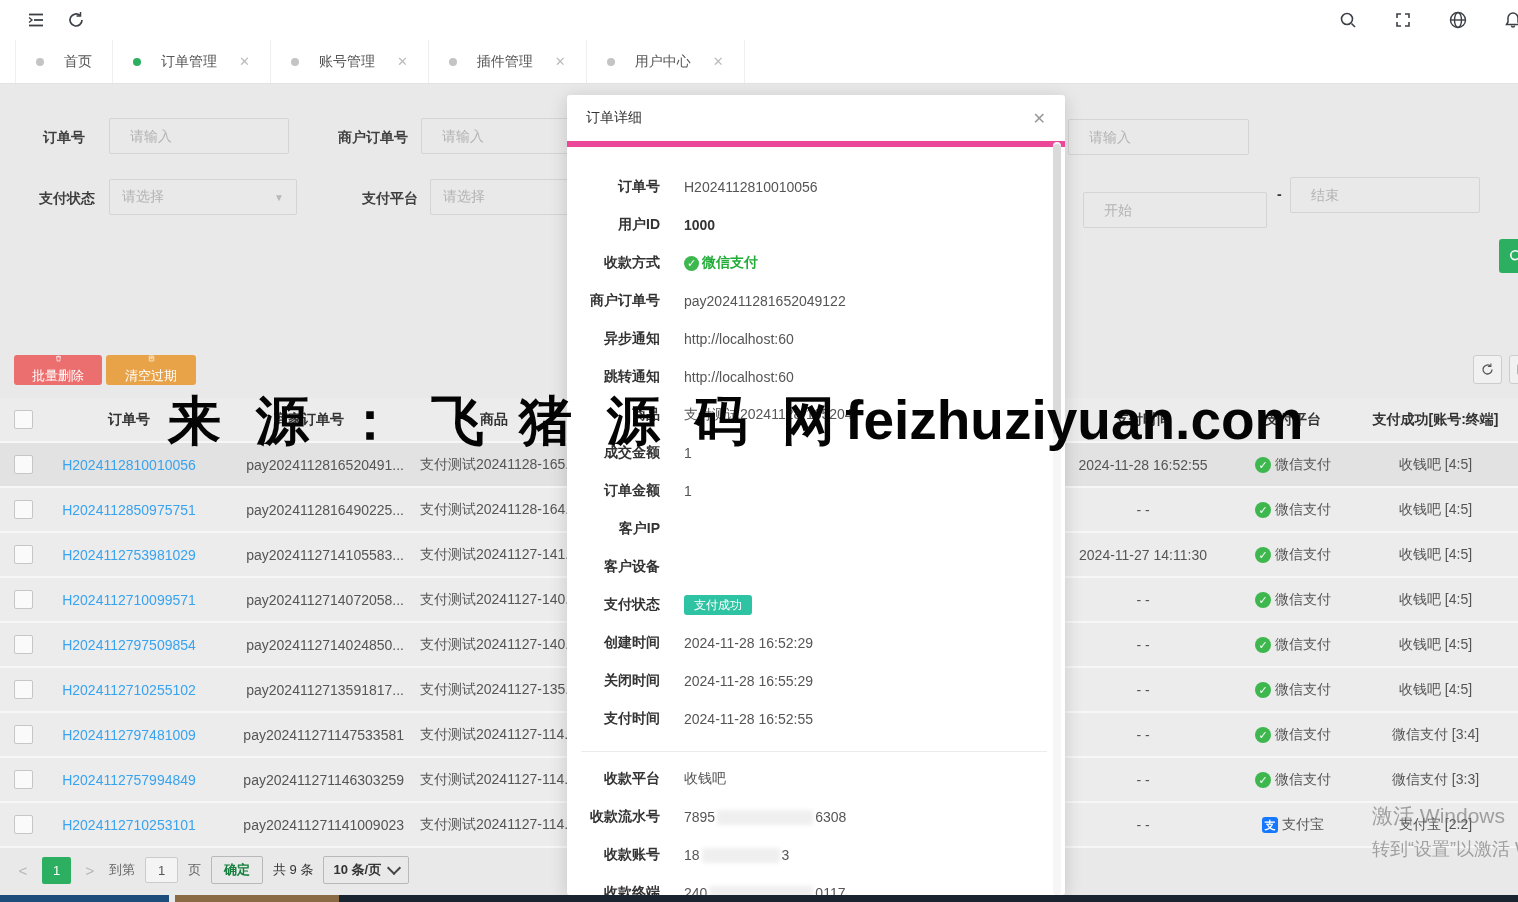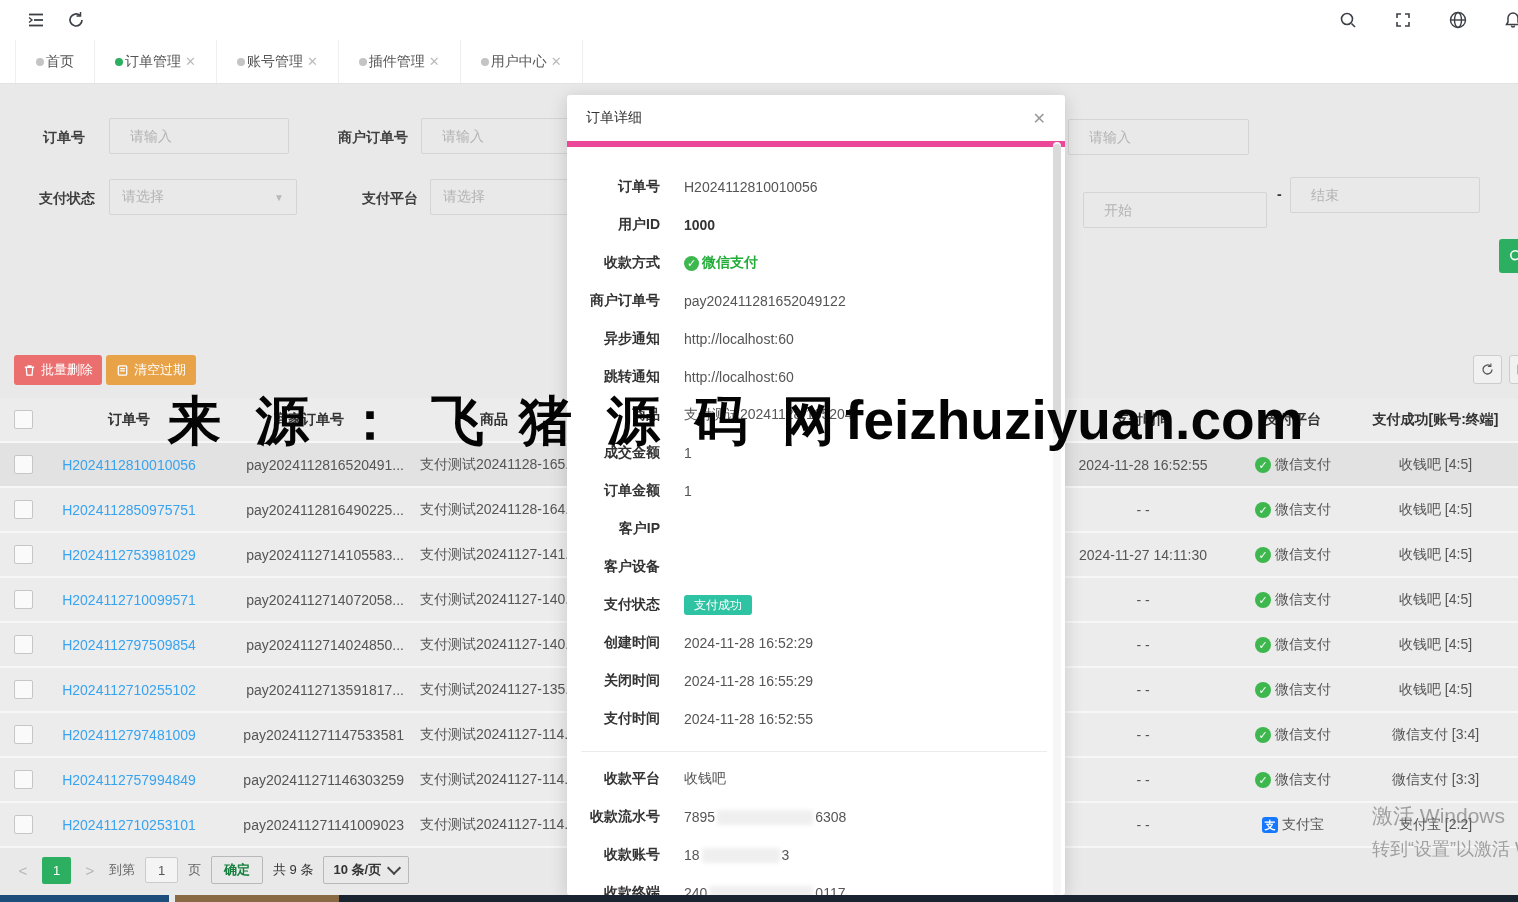--- a/index.html
+++ b/index.html
@@ -5,38 +5,38 @@
   html,body{margin:0;padding:0;width:1518px;height:902px;overflow:hidden;}
   body{position:relative;background:#e9e9e9;font-family:"Liberation Sans","DejaVu Sans",sans-serif;font-size:14px;color:#555;}
 
   
   .topbar{position:absolute;top:0;left:0;right:0;height:40px;background:#fff;border-bottom:1px solid #f2f2f2;z-index:2;}
   .tb-icon{position:absolute;top:10px;width:20px;height:20px;color:#3c4045;cursor:pointer;}
   .tb-icon svg{width:100%;height:100%;}
 
   
   .tabbar{position:absolute;top:40px;left:0;right:0;height:43px;background:#fff;border-bottom:1px solid #e2e2e2;display:flex;align-items:stretch;padding-left:15px;z-index:2;}
-  .tab{display:flex;align-items:center;gap:2px;padding:0 20px;border-right:1px solid #eee;font-size:14px;color:#555;cursor:pointer;background:#fff;}
+  .tab{display:flex;align-items:center;gap:20px;padding:0 20px;border-right:1px solid #eee;font-size:14px;color:#555;cursor:pointer;background:#fff;}
   .tab:first-child{border-left:1px solid #eee;}
   .dot{width:8px;height:8px;border-radius:50%;background:#c4c4c4;}
   .dot.green{background:#2daf61;}
   .tab .x{color:#bbb;font-size:13px;margin-left:2px;}
 
   
   .flabel{position:absolute;height:38px;line-height:38px;font-weight:700;color:#3f3f3f;text-align:right;}
   .fbox{position:absolute;height:36px;border:1px solid #d4d4d4;border-radius:2px;background:transparent;display:flex;align-items:center;padding:0 12px;color:#b3b3b3;box-sizing:border-box;}
   input.fbox{font-size:14px;outline:none;font-family:inherit;padding-left:20px;}
   input.fbox::placeholder{color:#b3b3b3;}
   .caret{margin-left:auto;font-size:10px;color:#b9b9b9;}
   .dash{position:absolute;color:#333;font-weight:700;}
   .searchbtn{position:absolute;left:1499px;top:239px;width:40px;height:34px;background:#2daf61;border-radius:3px;display:flex;align-items:center;color:#fff;padding-left:9px;box-sizing:border-box;}
   .searchbtn svg{width:16px;height:16px;}
 
   
-  .btn{position:absolute;top:355px;height:30px;border-radius:3px;color:#fff;font-size:13px;display:flex;align-items:center;justify-content:center;gap:5px;cursor:pointer;}
+  .btn{position:absolute;top:355px;height:30px;border-radius:3px;color:#fff;font-size:13px;display:flex;align-items:center;justify-content:center;gap:5px;cursor:pointer;flex-direction:column;}
   .btn svg{width:13px;height:13px;}
   .btn-del{left:14px;width:88px;background:#ec6f6f;}
   .btn-clear{left:106px;width:90px;background:#e8a348;}
   .sq-btn{position:absolute;top:355px;width:29px;height:29px;border:1px solid #ccc;border-radius:3px;background:#f1f1f1;display:flex;align-items:center;justify-content:center;color:#666;box-sizing:border-box;}
   .sq-btn svg{width:15px;height:15px;}
 
   
   .table{position:absolute;top:398px;left:0;width:1518px;z-index:1;}
   .trow{display:flex;align-items:center;height:43px;background:#ececec;border-bottom:2px solid #f7f7f7;}
   .trow.head{font-weight:700;color:#333;}

